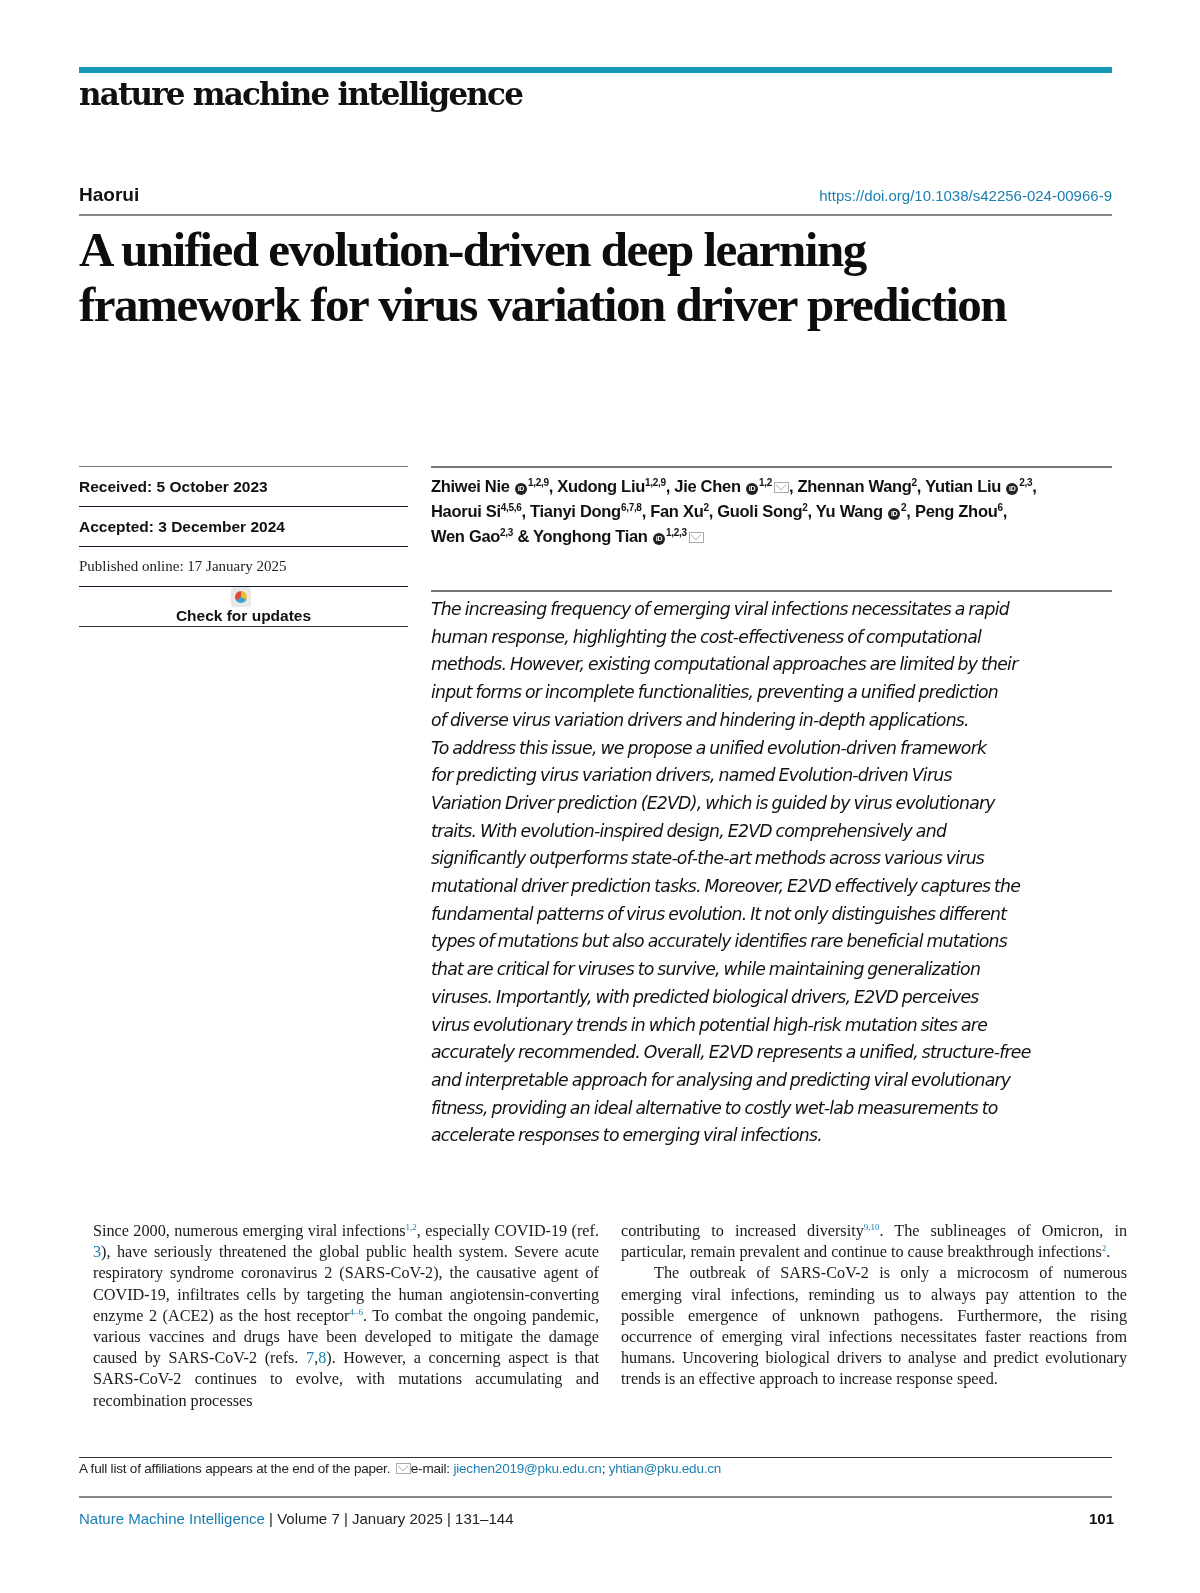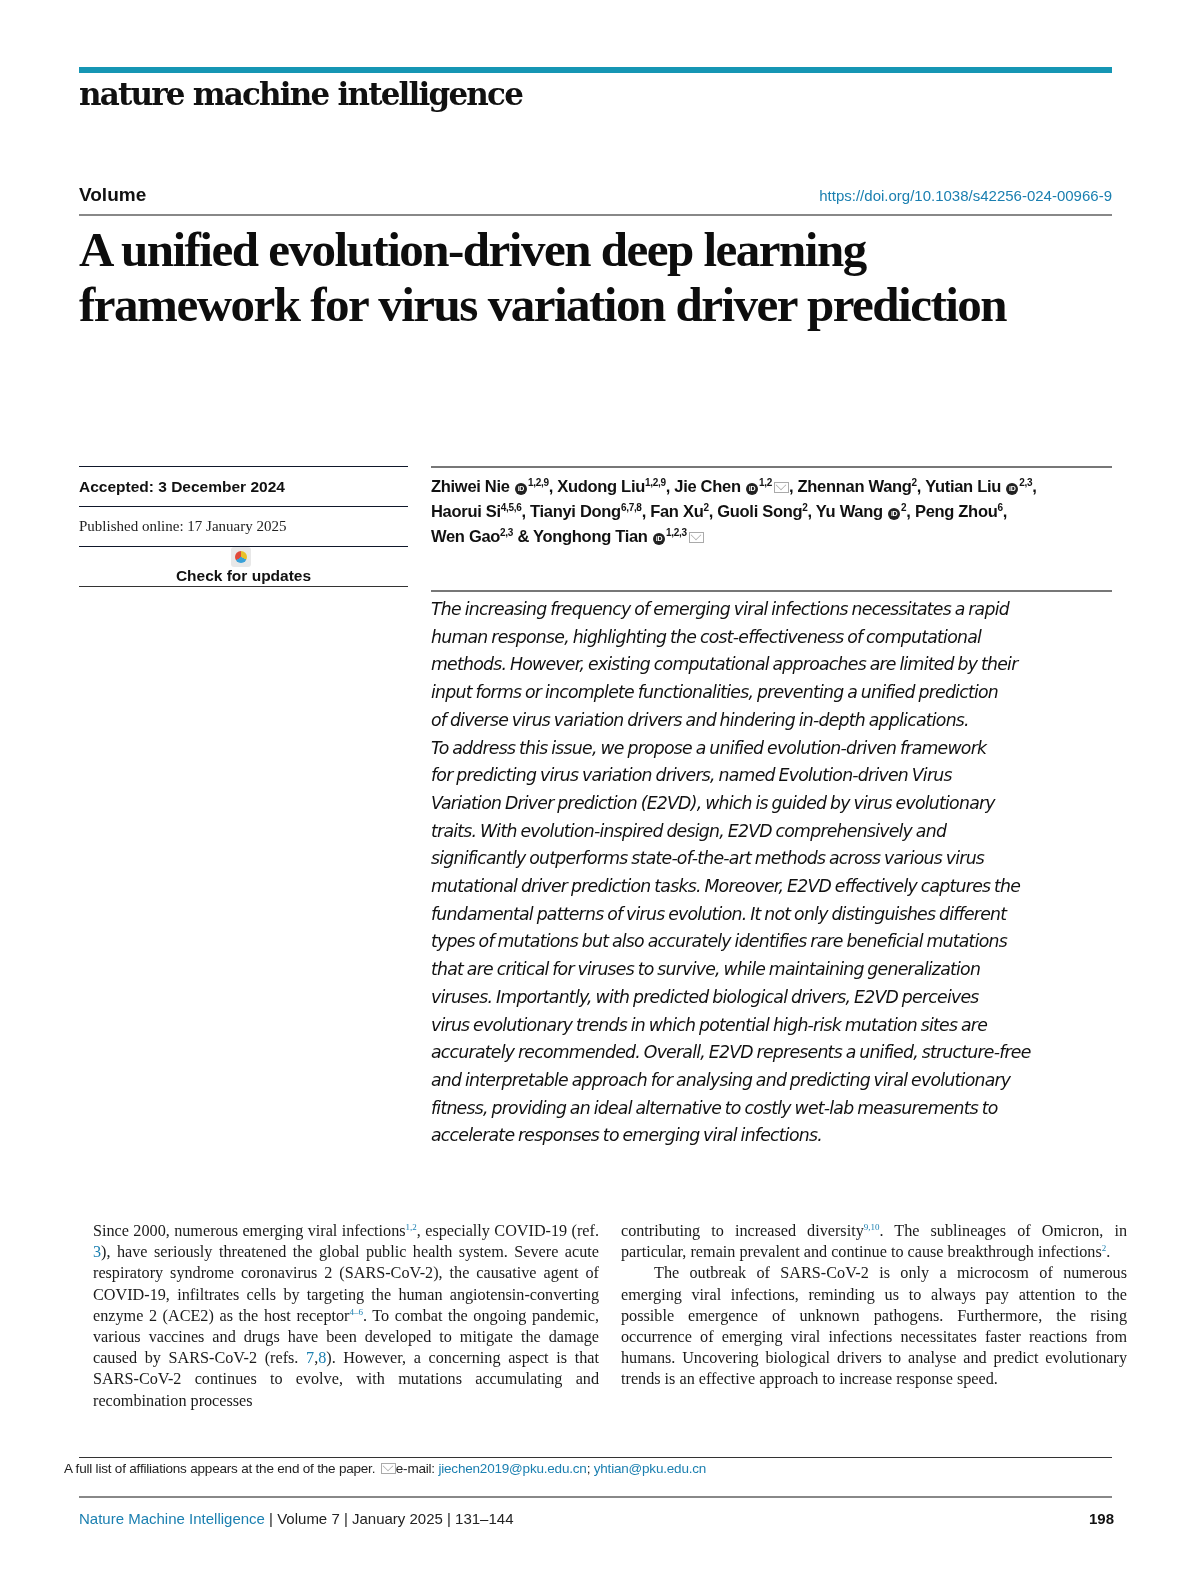--- a/index.html
+++ b/index.html
@@ -29,38 +29,39 @@
   .abstract { left: 431px; top: 596px; width: 690px; font-family: "DejaVu Sans", sans-serif; font-size: 17.3px; line-height: 27.7px; letter-spacing: -0.75px; word-spacing: -1px; color: #111; }
   .abstract p { margin: 0; white-space: nowrap; font-style: italic; }
   .body-col { font-family: "Liberation Serif", serif; font-size: 16.2px; line-height: 21.2px; color: #1a1a1a; text-align: justify; margin-left: 14px; }
   .col1 { left: 79px; top: 1221px; width: 506px; }
   .col2 { left: 607px; top: 1221px; width: 506px; }
   .body-col p { margin: 0; }
   .body-col .indent { text-indent: 33px; }
   .cite { color: #1a7fb0; }
   .body-col sup { font-size: 9px; line-height: 0; vertical-align: 6px; color: #1a7fb0; }
   .foot-rule1 { left: 79px; top: 1457px; width: 1033px; height: 1px; background: #333; }
-  .foot-note { left: 64px; top: 1461px; font-family: "Liberation Sans", sans-serif; font-size: 13.5px; color: #222; letter-spacing: -0.2px; }
+  .foot-note { left: 79px; top: 1461px; font-family: "Liberation Sans", sans-serif; font-size: 13.5px; color: #222; letter-spacing: -0.2px; }
   .foot-note a { color: #1a7fb0; text-decoration: none; }
   .foot-rule2 { left: 79px; top: 1496px; width: 1033px; height: 2px; background: #888; }
   .footer { left: 79px; top: 1510px; font-family: "Liberation Sans", sans-serif; font-size: 15px; color: #222; }
   .footer .jn { color: #1a7fb0; }
   .page-num { right: 86px; top: 1510px; font-family: "Liberation Sans", sans-serif; font-weight: bold; font-size: 15px; color: #111; }
 </style>
 </head>
 <body>
 
 <div class="abs topbar"></div>
 <div class="abs journal">nature machine intelligence</div>
-<div class="abs article-type">Volume</div>
+<div class="abs article-type">Haorui</div>
 <a class="abs doi">https://doi.org/10.1038/s42256-024-00966-9</a>
 <div class="abs rule-doi"></div>
 <h1 class="abs title" style="margin:0">A unified evolution-driven deep learning framework for virus variation driver prediction</h1>
 
 <div class="abs meta">
+  <div class="meta-row first bold">Received: 5 October 2023</div>
   <div class="meta-row bold">Accepted: 3 December 2024</div>
   <div class="meta-row serif">Published online: 17 January 2025</div>
   <div class="meta-row last bold">
     <span class="cfu-icon">
         <span></span>
       </span>
     <span>Check for updates</span>
   </div>
 </div>
 
@@ -102,13 +103,13 @@
 
 <div class="abs foot-rule1"></div>
 <div class="abs foot-note">
   <span>A full list of affiliations appears at the end of the paper.</span>
   <span class="mail"></span><span>e-mail: </span><a>jiechen2019@pku.edu.cn</a><span>; </span><a>yhtian@pku.edu.cn</a>
 </div>
 <div class="abs foot-rule2"></div>
 <div class="abs footer">
   <span class="jn">Nature Machine Intelligence</span><span> | Volume 7 | January 2025 | 131–144</span>
 </div>
-<div class="abs page-num">198</div>
+<div class="abs page-num">101</div>
 
 </body></html>

